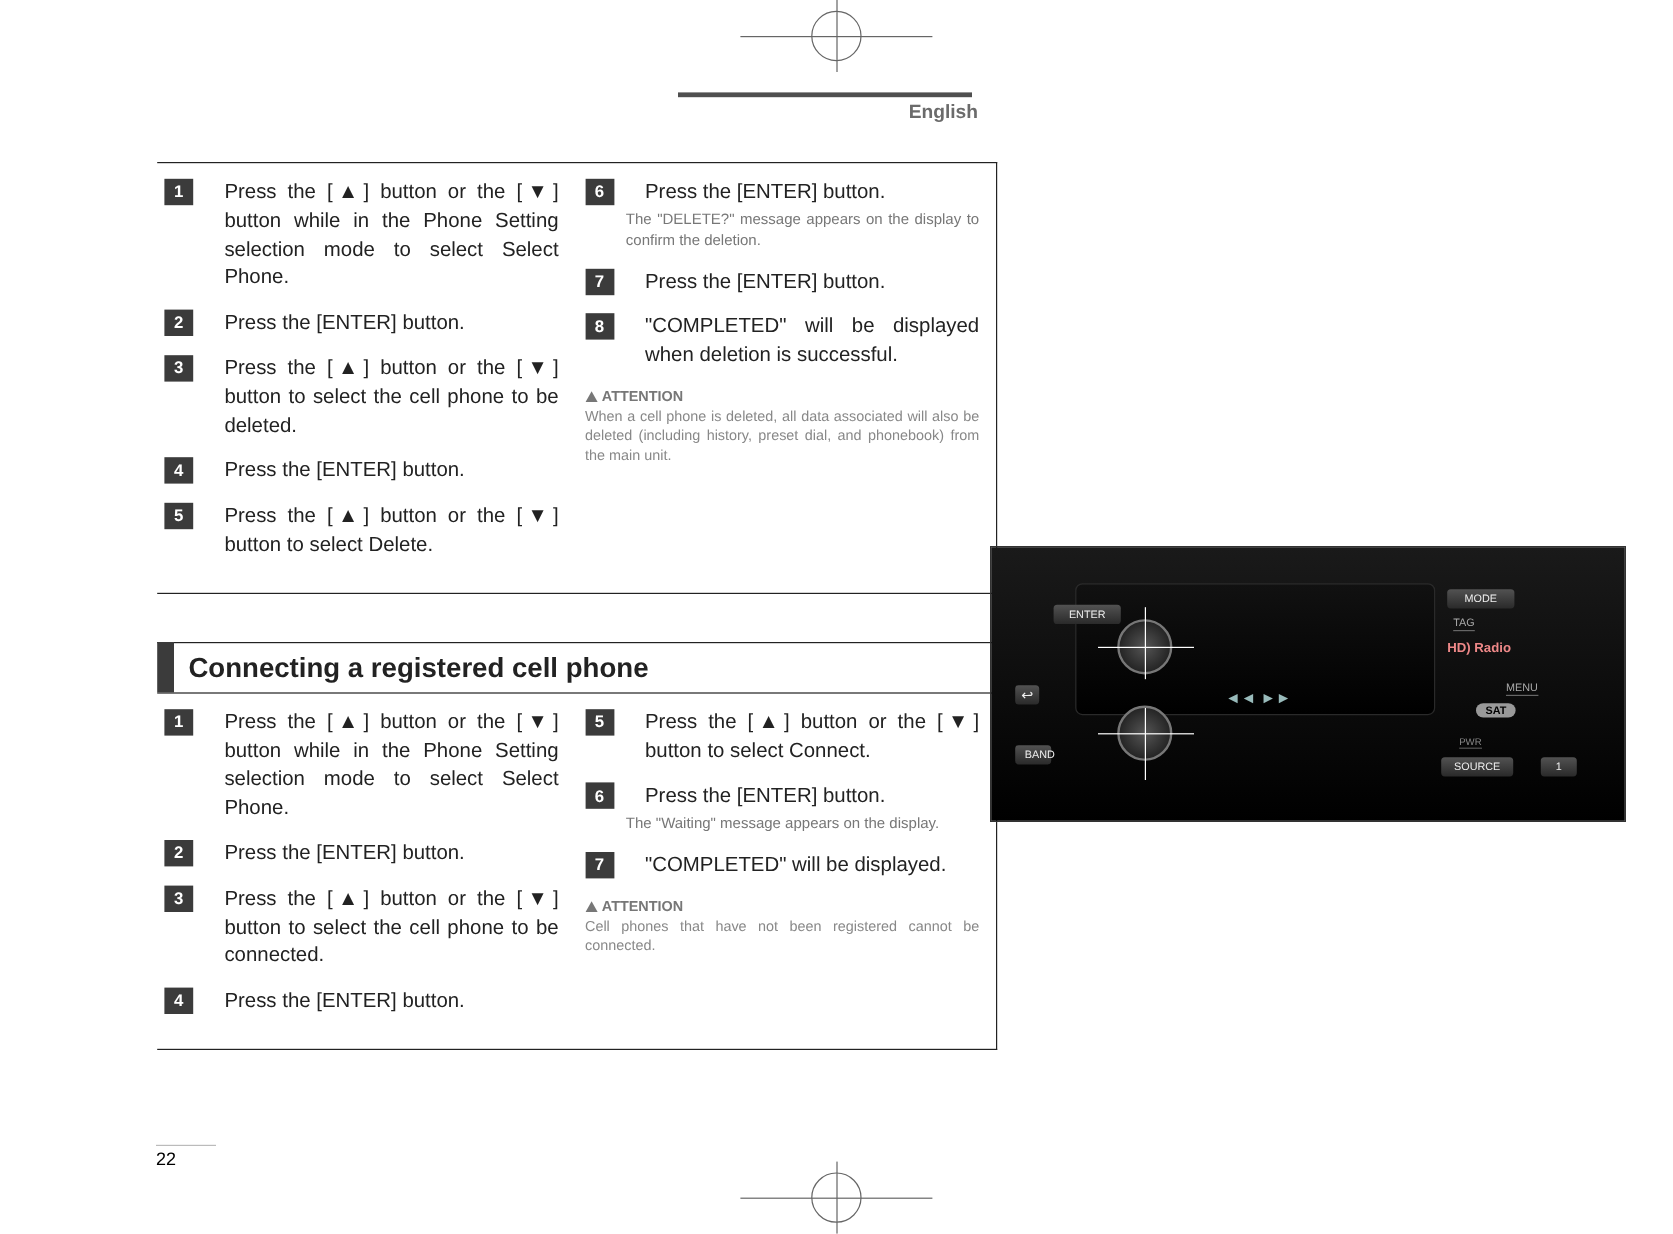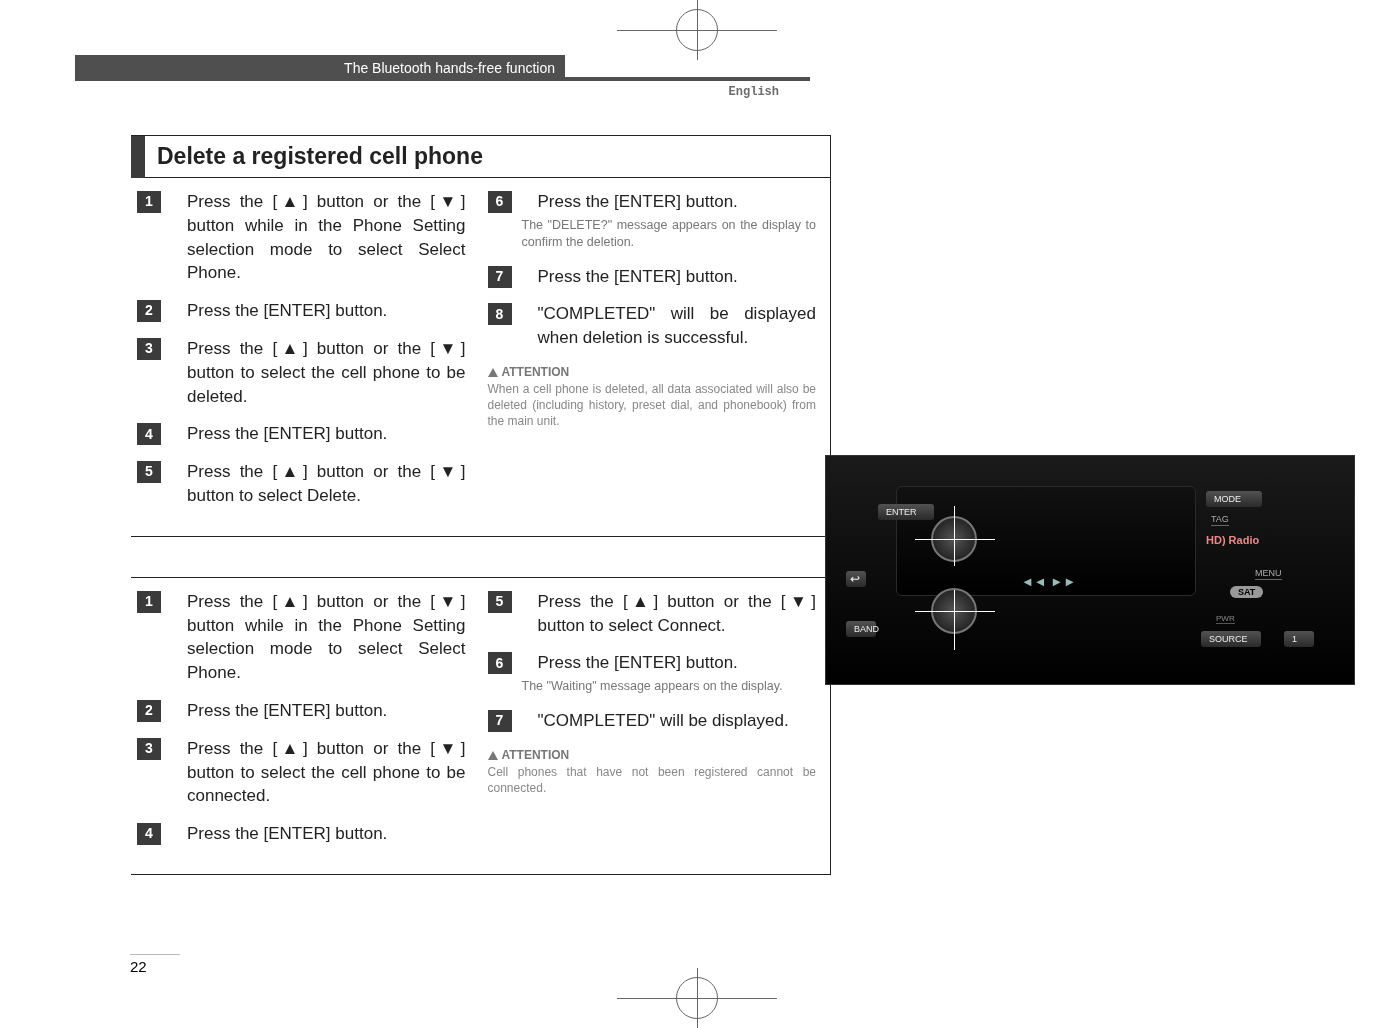--- a/index.html
+++ b/index.html
@@ -74,25 +74,24 @@
     position: absolute;
     left: 490px;
     right: 545px;
     top: 22px;
     height: 4px;
     background: #4f4f4f;
   }
   .lang-label {
     position: absolute;
     top: 30px;
-    right: 576px;
-    font-size: 12px;
+    right: 540px;
+    font-size: 16px;
     font-weight: bold;
     color: #6b6b6b;
-    font-family: Liberation Mono, monospace;
   }
 
   .content {
     position: absolute;
     left: 56px;
     top: 80px;
     width: 700px;
   }
 
   .section-box {
@@ -272,21 +271,21 @@
     color: #9bb;
     font-size: 13px;
   }
   .device .btn {
     position: absolute;
     background: linear-gradient(#525252, #2a2a2a);
     color: #eee;
     font-size: 9px;
     border-radius: 3px;
     padding: 3px 8px;
-    text-align: left;
+    text-align: center;
   }
   .device .btn-enter   { left: 20px;  top: 48px; width: 56px; margin-left: 32px; }
   .device .btn-back    { left: 20px;  top: 115px; width: 20px; font-size: 12px; padding:1px 4px; }
   .device .btn-band    { left: 20px;  top: 145px; width: 30px; margin-top: 20px; }
   .device .btn-mode    { left: 380px; top: 35px; width: 56px; }
   .device .tag         { position:absolute; left: 385px; top: 58px; font-size: 9px; color:#aaa; border-bottom:1px solid #666; padding-bottom:1px; }
   .device .hdradio     { position:absolute; left: 380px; top: 78px; color:#e88; font-size:11px; font-weight:bold; }
   .device .menu        { position:absolute; left: 385px; top: 112px; font-size: 9px; color:#aaa; border-bottom:1px solid #666; padding-bottom:1px;margin-left:44px; }
   .device .sat         { position:absolute; left: 380px; top: 130px; }
   .device .sat .pill   { display:inline-block; background:#999; color:#000; font-size:9px; font-weight:bold; border-radius:10px; padding:1px 8px;margin-left:24px; }
@@ -311,32 +310,27 @@
 <div class="crop-top">
     <div class="hline"></div>
   </div>
 <div class="crop-bottom">
     <div class="hline"></div>
   </div>
 
 <div class="page">
 
   <div class="header-bar">
-    <div class="header-dark">The Bluetooth hands-free function</div>
     <div class="header-line"></div>
     <div class="lang-label">English</div>
   </div>
 
   <div class="content">
 
     <div class="section-box">
-      <div class="section-title">
-        <div class="tab"></div>
-        <div class="text">Delete a registered cell phone</div>
-      </div>
       <div class="section-body">
         <div class="col">
           <div class="step">
               <div class="num">1</div>
               <div class="body">
                 <div class="main">Press the [▲] button or the [▼] button while in the Phone Setting selection mode to select Select Phone.</div>
               </div>
             </div>
           <div class="step">
               <div class="num">2</div>
@@ -388,20 +382,24 @@
                 <span class="tri"></span>
                 <span>ATTENTION</span>
               </div>
             <div class="attention-body">When a cell phone is deleted, all data associated will also be deleted (including history, preset dial, and phonebook) from the main unit.</div>
           </div>
         </div>
       </div>
     </div>
 
     <div class="section-box">
+      <div class="section-title">
+        <div class="tab"></div>
+        <div class="text">Connecting a registered cell phone</div>
+      </div>
       <div class="section-body">
         <div class="col">
           <div class="step">
               <div class="num">1</div>
               <div class="body">
                 <div class="main">Press the [▲] button or the [▼] button while in the Phone Setting selection mode to select Select Phone.</div>
               </div>
             </div>
           <div class="step">
               <div class="num">2</div>

